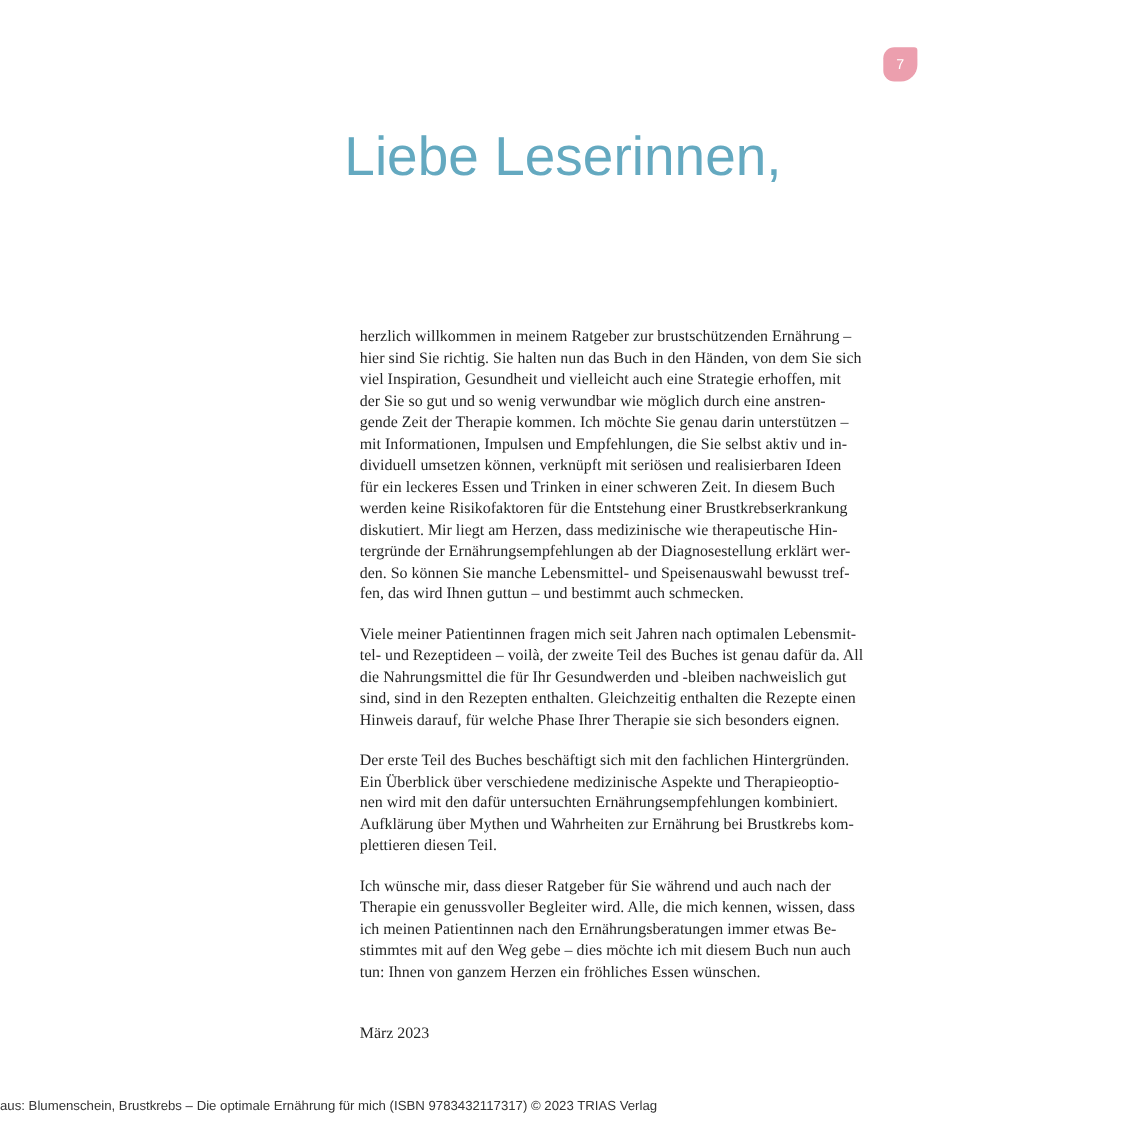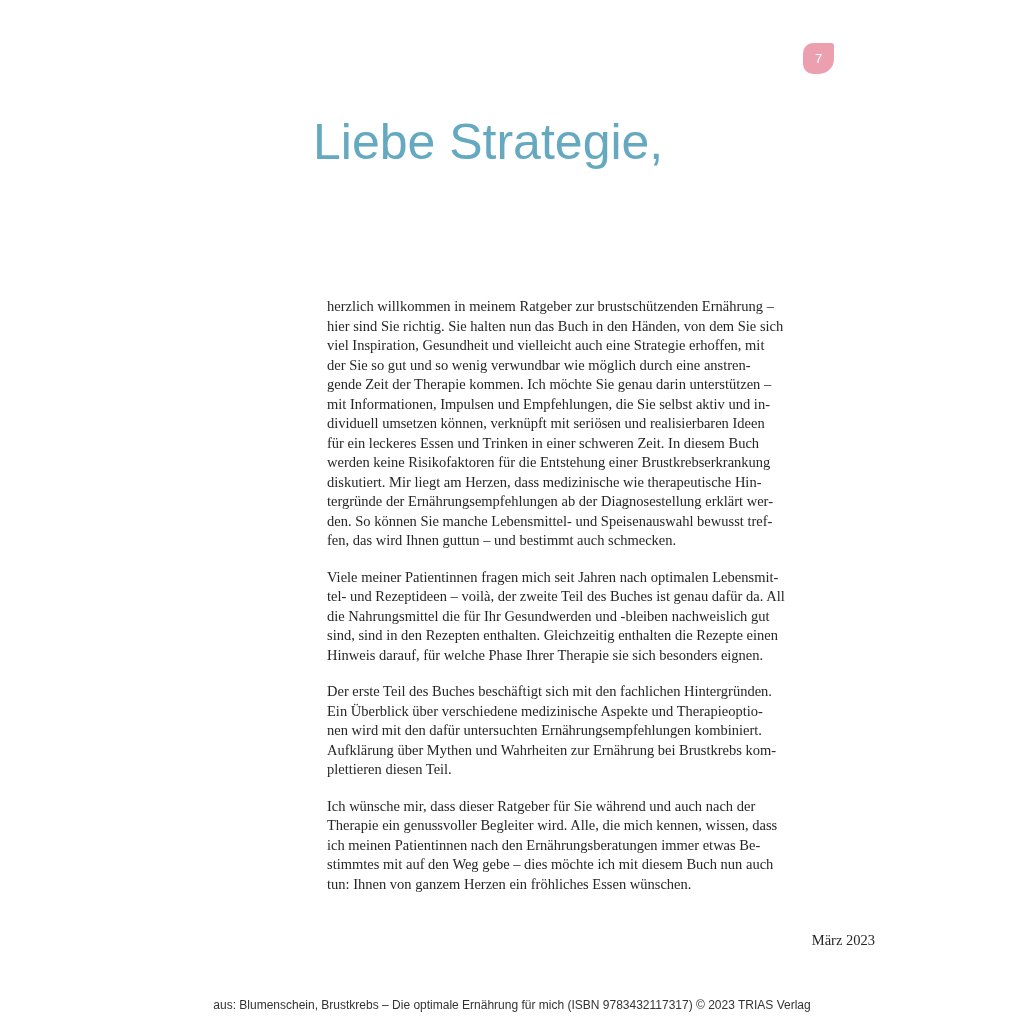--- a/index.html
+++ b/index.html
@@ -54,49 +54,47 @@
     color: var(--color-text, #262626);
     font-size: 14.5px;
     line-height: 19.5px;
   }
   .letter-body p {
     margin: 0 0 17px 12px;
     white-space: pre-line;
   }
   .signature-block {
     margin: 0;
-    text-align: right;
   }
   .signature-block span {
     display: block;
     white-space: pre;
   }
   .footer-citation {
     position: absolute;
     left: 0;
     top: 998px;
     width: 100%;
-    text-align: center;
     font-family: "Liberation Sans", sans-serif;
     font-size: 12px;
     line-height: 14px;
     color: var(--color-footer, #333333);
     white-space: pre;
   }
 </style>
 </head>
 <body>
 
 <div class="page">
 
   <div class="page-number-badge">
     <span>7</span>
   </div>
 
-  <h1 class="title">Liebe Strategie,</h1>
+  <h1 class="title">Liebe Leserinnen,</h1>
 
   <div class="letter-body">
     <p>herzlich willkommen in meinem Ratgeber zur brustschützenden Ernährung –
 hier sind Sie richtig. Sie halten nun das Buch in den Händen, von dem Sie sich
 viel Inspiration, Gesundheit und vielleicht auch eine Strategie erhoffen, mit
 der Sie so gut und so wenig verwundbar wie möglich durch eine anstren-
 gende Zeit der Therapie kommen. Ich möchte Sie genau darin unterstützen –
 mit Informationen, Impulsen und Empfehlungen, die Sie selbst aktiv und in-
 dividuell umsetzen können, verknüpft mit seriösen und realisierbaren Ideen
 für ein leckeres Essen und Trinken in einer schweren Zeit. In diesem Buch

